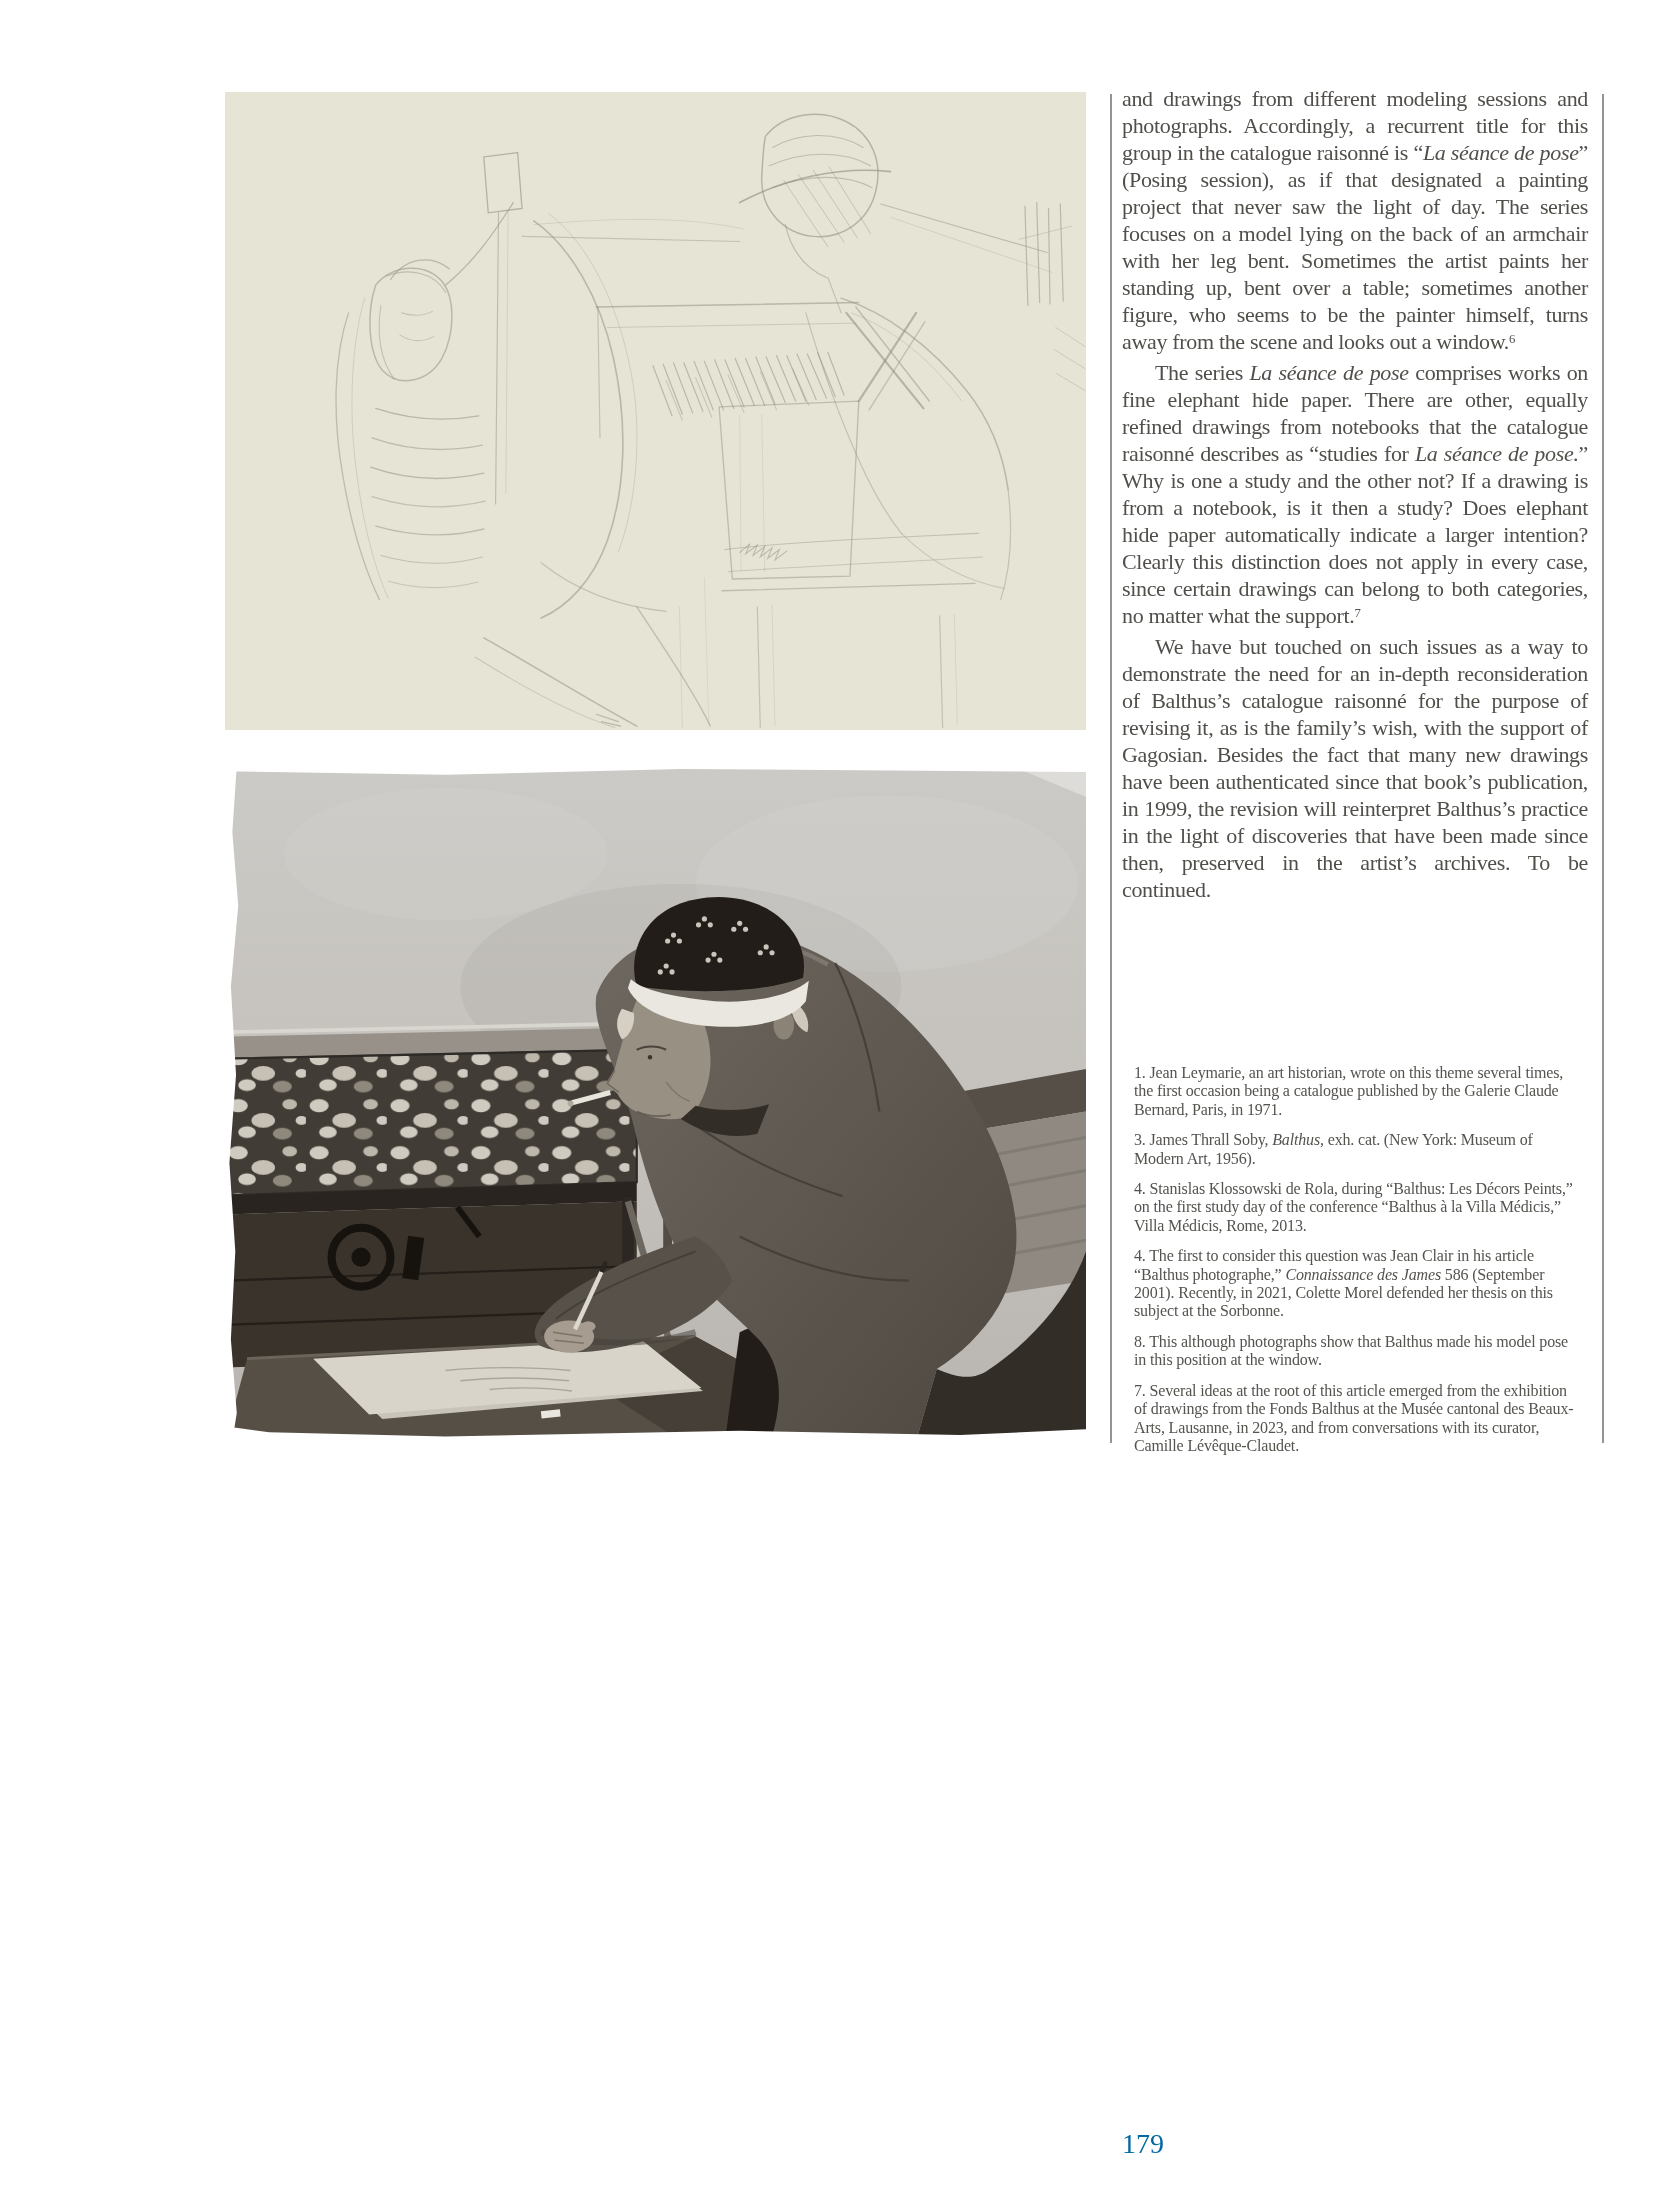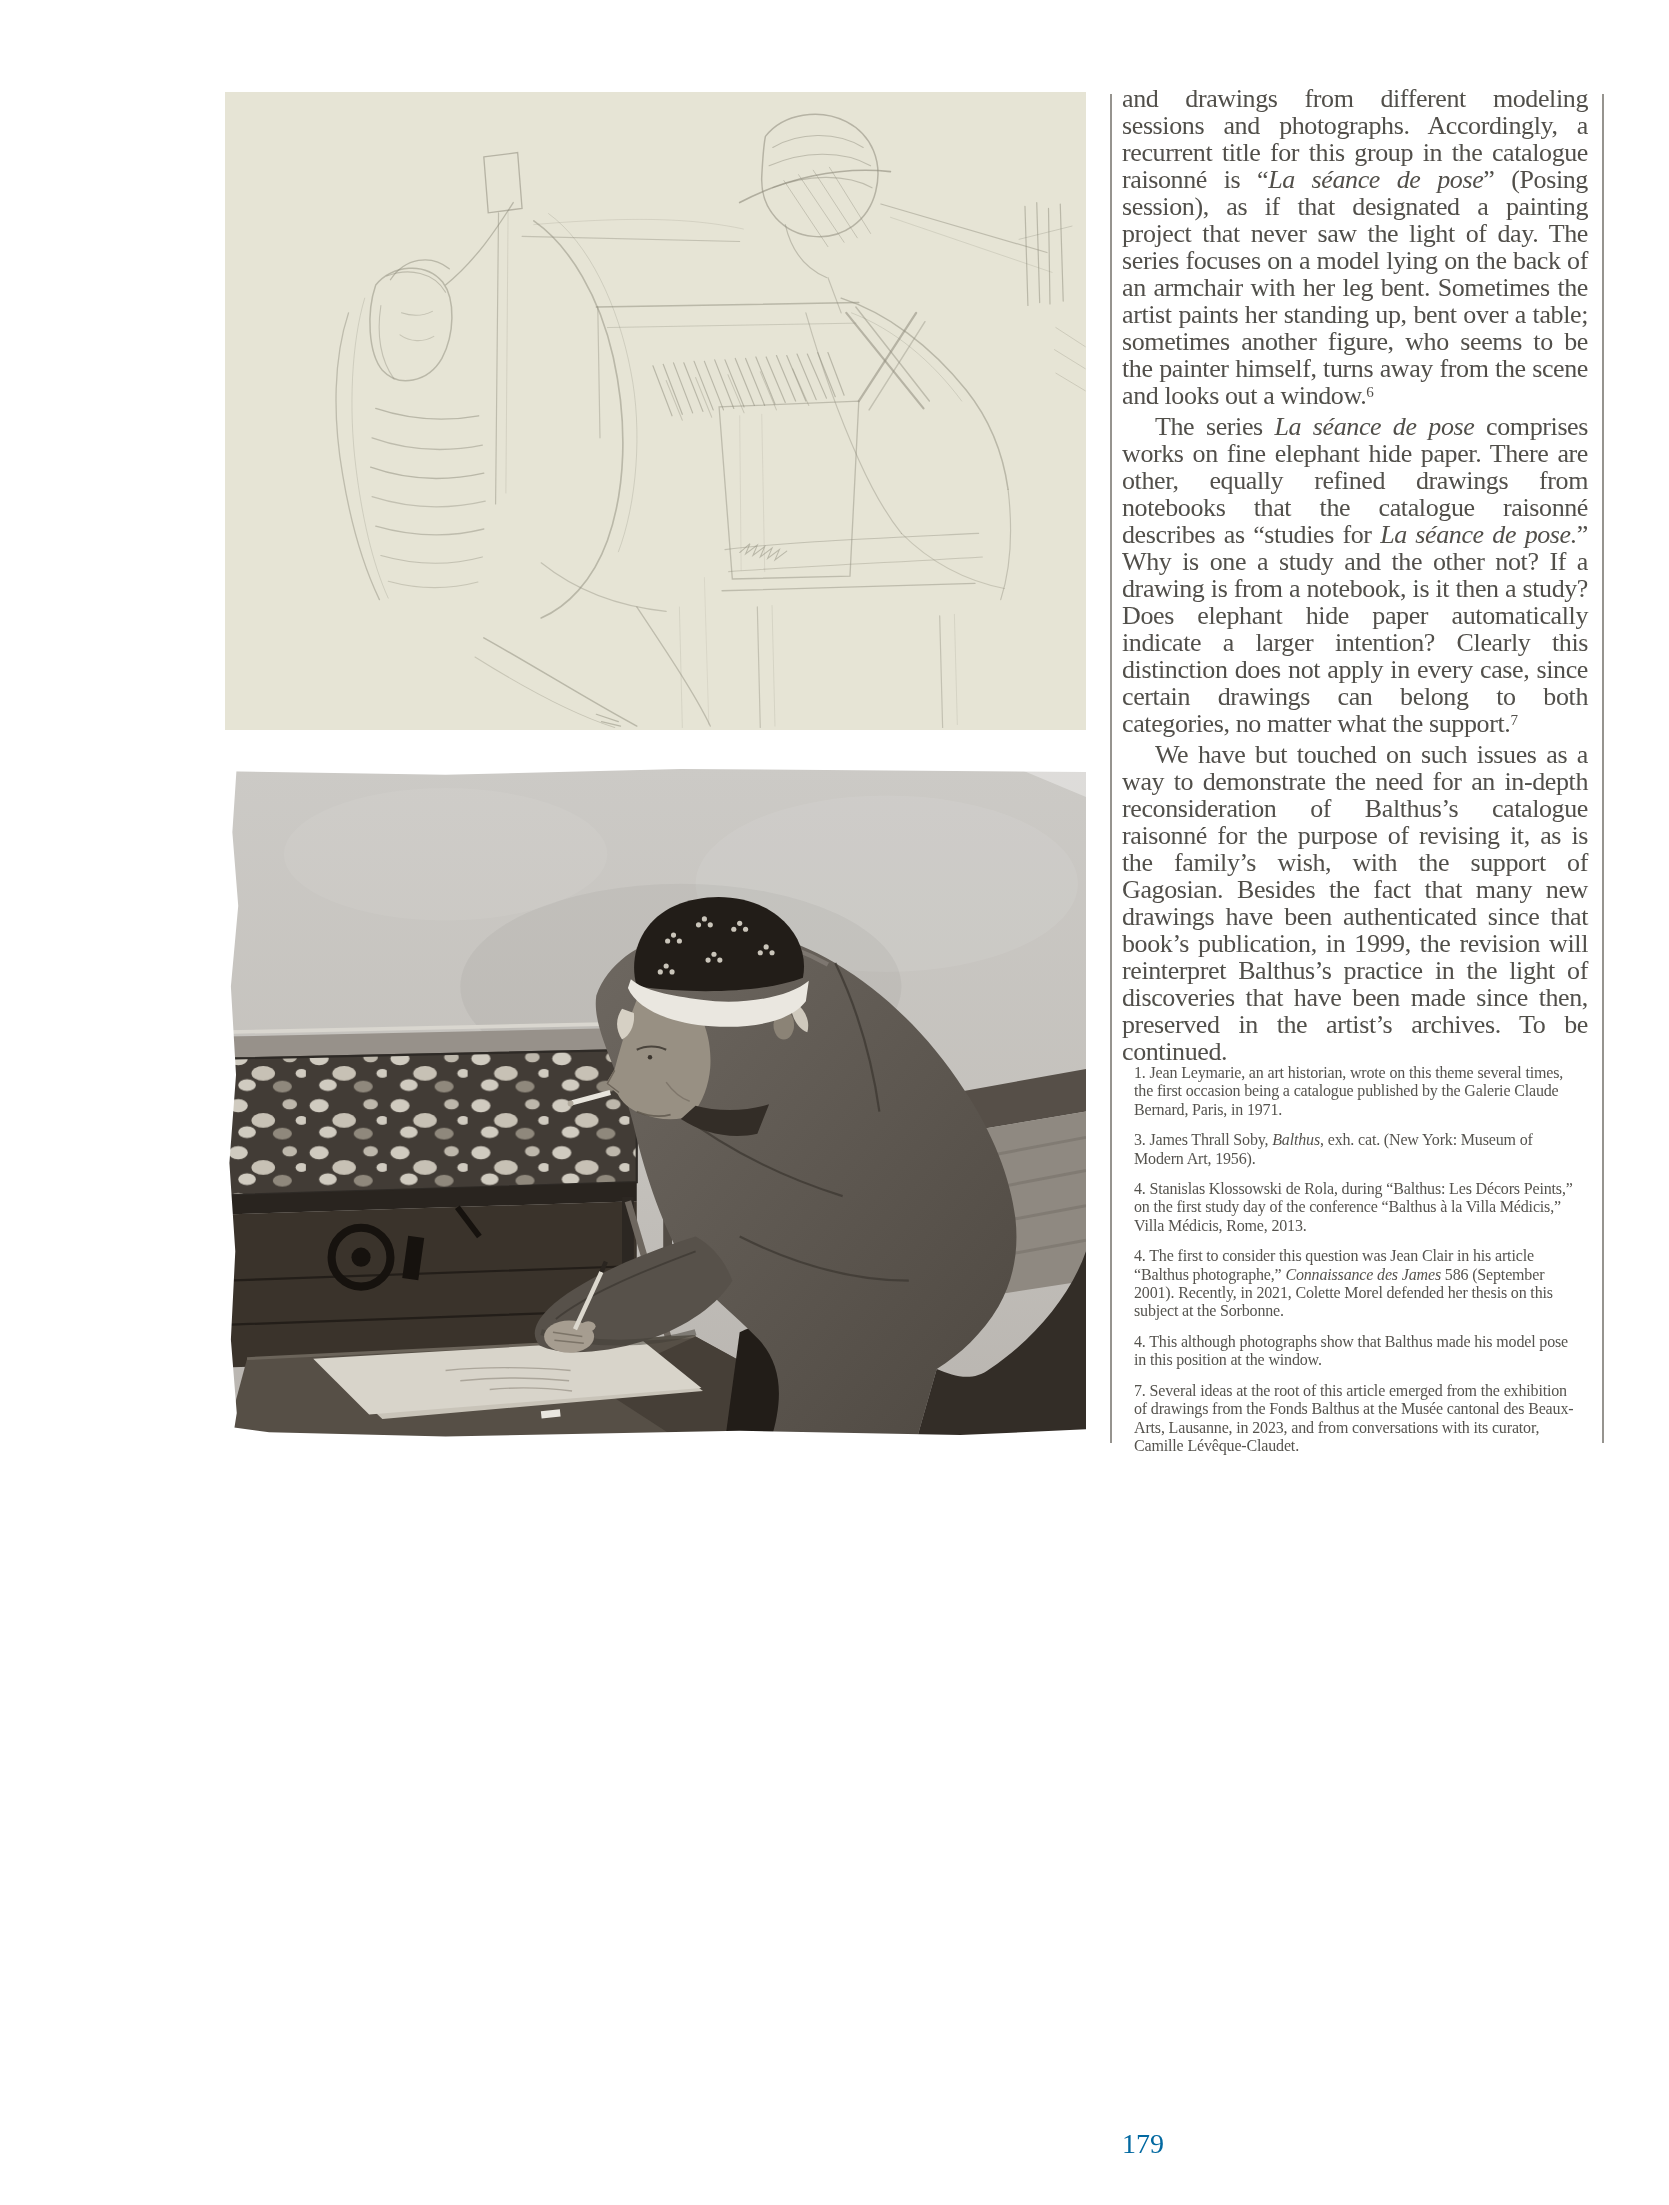--- a/index.html
+++ b/index.html
@@ -8,21 +8,21 @@
     font-family:"Liberation Serif", serif;
   }
   .artwork{position:absolute;display:block;}
   .sketch{left:225px;top:92px;width:861px;height:638px;background:#e6e4d5;}
   .photo{left:225px;top:766px;width:861px;height:675px;background:#c6c3bf;}
   .vrule{position:absolute;top:94px;height:1349px;width:1.5px;background:#96948f;}
   .vrule.left{left:1110px;}
   .vrule.right{left:1602px;}
   .text-col{
     position:absolute;left:1122px;top:85px;width:466px;
-    color:#514f4a;font-size:26px;line-height:27px;text-align:justify;
+    color:#514f4a;font-size:22px;line-height:27px;text-align:justify;
     letter-spacing:-0.015em;
   }
   .text-col p{margin:0;}
   .text-col p.indent{text-indent:33px;}
   .footnotes{
     position:absolute;left:1122px;top:1052px;width:465px;
     color:#55534e;font-size:16px;line-height:18.4px;text-align:left;
     letter-spacing:-0.01em;
   }
   .footnotes p{margin:12px;}
@@ -250,20 +250,20 @@
     <p><span>and drawings from different modeling sessions and photographs. Accordingly, a recurrent title for this group in the catalogue raisonné is “</span><span class="it">La séance de pose</span><span>” (Posing session), as if that designated a painting project that never saw the light of day. The series focuses on a model lying on the back of an armchair with her leg bent. Sometimes the artist paints her standing up, bent over a table; sometimes another figure, who seems to be the painter himself, turns away from the scene and looks out a window.</span><span class="sup">6</span></p>
     <p class="indent"><span>The series </span><span class="it">La séance de pose</span><span> comprises works on fine elephant hide paper. There are other, equally refined drawings from notebooks that the catalogue raisonné describes as “studies for </span><span class="it">La séance de pose.</span><span>” Why is one a study and the other not? If a drawing is from a notebook, is it then a study? Does elephant hide paper automatically indicate a larger intention? Clearly this distinction does not apply in every case, since certain drawings can belong to both categories, no matter what the support.</span><span class="sup">7</span></p>
     <p class="indent"><span>We have but touched on such issues as a way to demonstrate the need for an in-depth reconsideration of Balthus’s catalogue raisonné for the purpose of revising it, as is the family’s wish, with the support of Gagosian. Besides the fact that many new drawings have been authenticated since that book’s publication, in 1999, the revision will reinterpret Balthus’s practice in the light of discoveries that have been made since then, preserved in the artist’s archives. To be continued.</span></p>
   </div>
 
   <div class="footnotes">
     <p><span>1. Jean Leymarie, an art historian, wrote on this theme several times, the first occasion being a catalogue published by the Galerie Claude Bernard, Paris, in 1971.</span></p>
     <p><span>3. James Thrall Soby, </span><span class="it">Balthus</span><span>, exh. cat. (New York: Museum of Modern Art, 1956).</span></p>
     <p><span>4. Stanislas Klossowski de Rola, during “Balthus: Les Décors Peints,” on the first study day of the conference “Balthus à la Villa Médicis,” Villa Médicis, Rome, 2013.</span></p>
     <p><span>4. The first to consider this question was Jean Clair in his article “Balthus photographe,” </span><span class="it">Connaissance des James</span><span> 586 (September 2001). Recently, in 2021, Colette Morel defended her thesis on this subject at the Sorbonne.</span></p>
-    <p><span>4. This although photographs show that Balthus made his model pose in this position at the window.</span></p>
+    <p><span>8. This although photographs show that Balthus made his model pose in this position at the window.</span></p>
     <p><span>7. Several ideas at the root of this article emerged from the exhibition of drawings from the Fonds Balthus at the Musée cantonal des Beaux-Arts, Lausanne, in 2023, and from conversations with its curator, Camille Lévêque-Claudet.</span></p>
   </div>
 
   <div class="folio">179</div>
 
 </div>
 
 
 </body></html>

